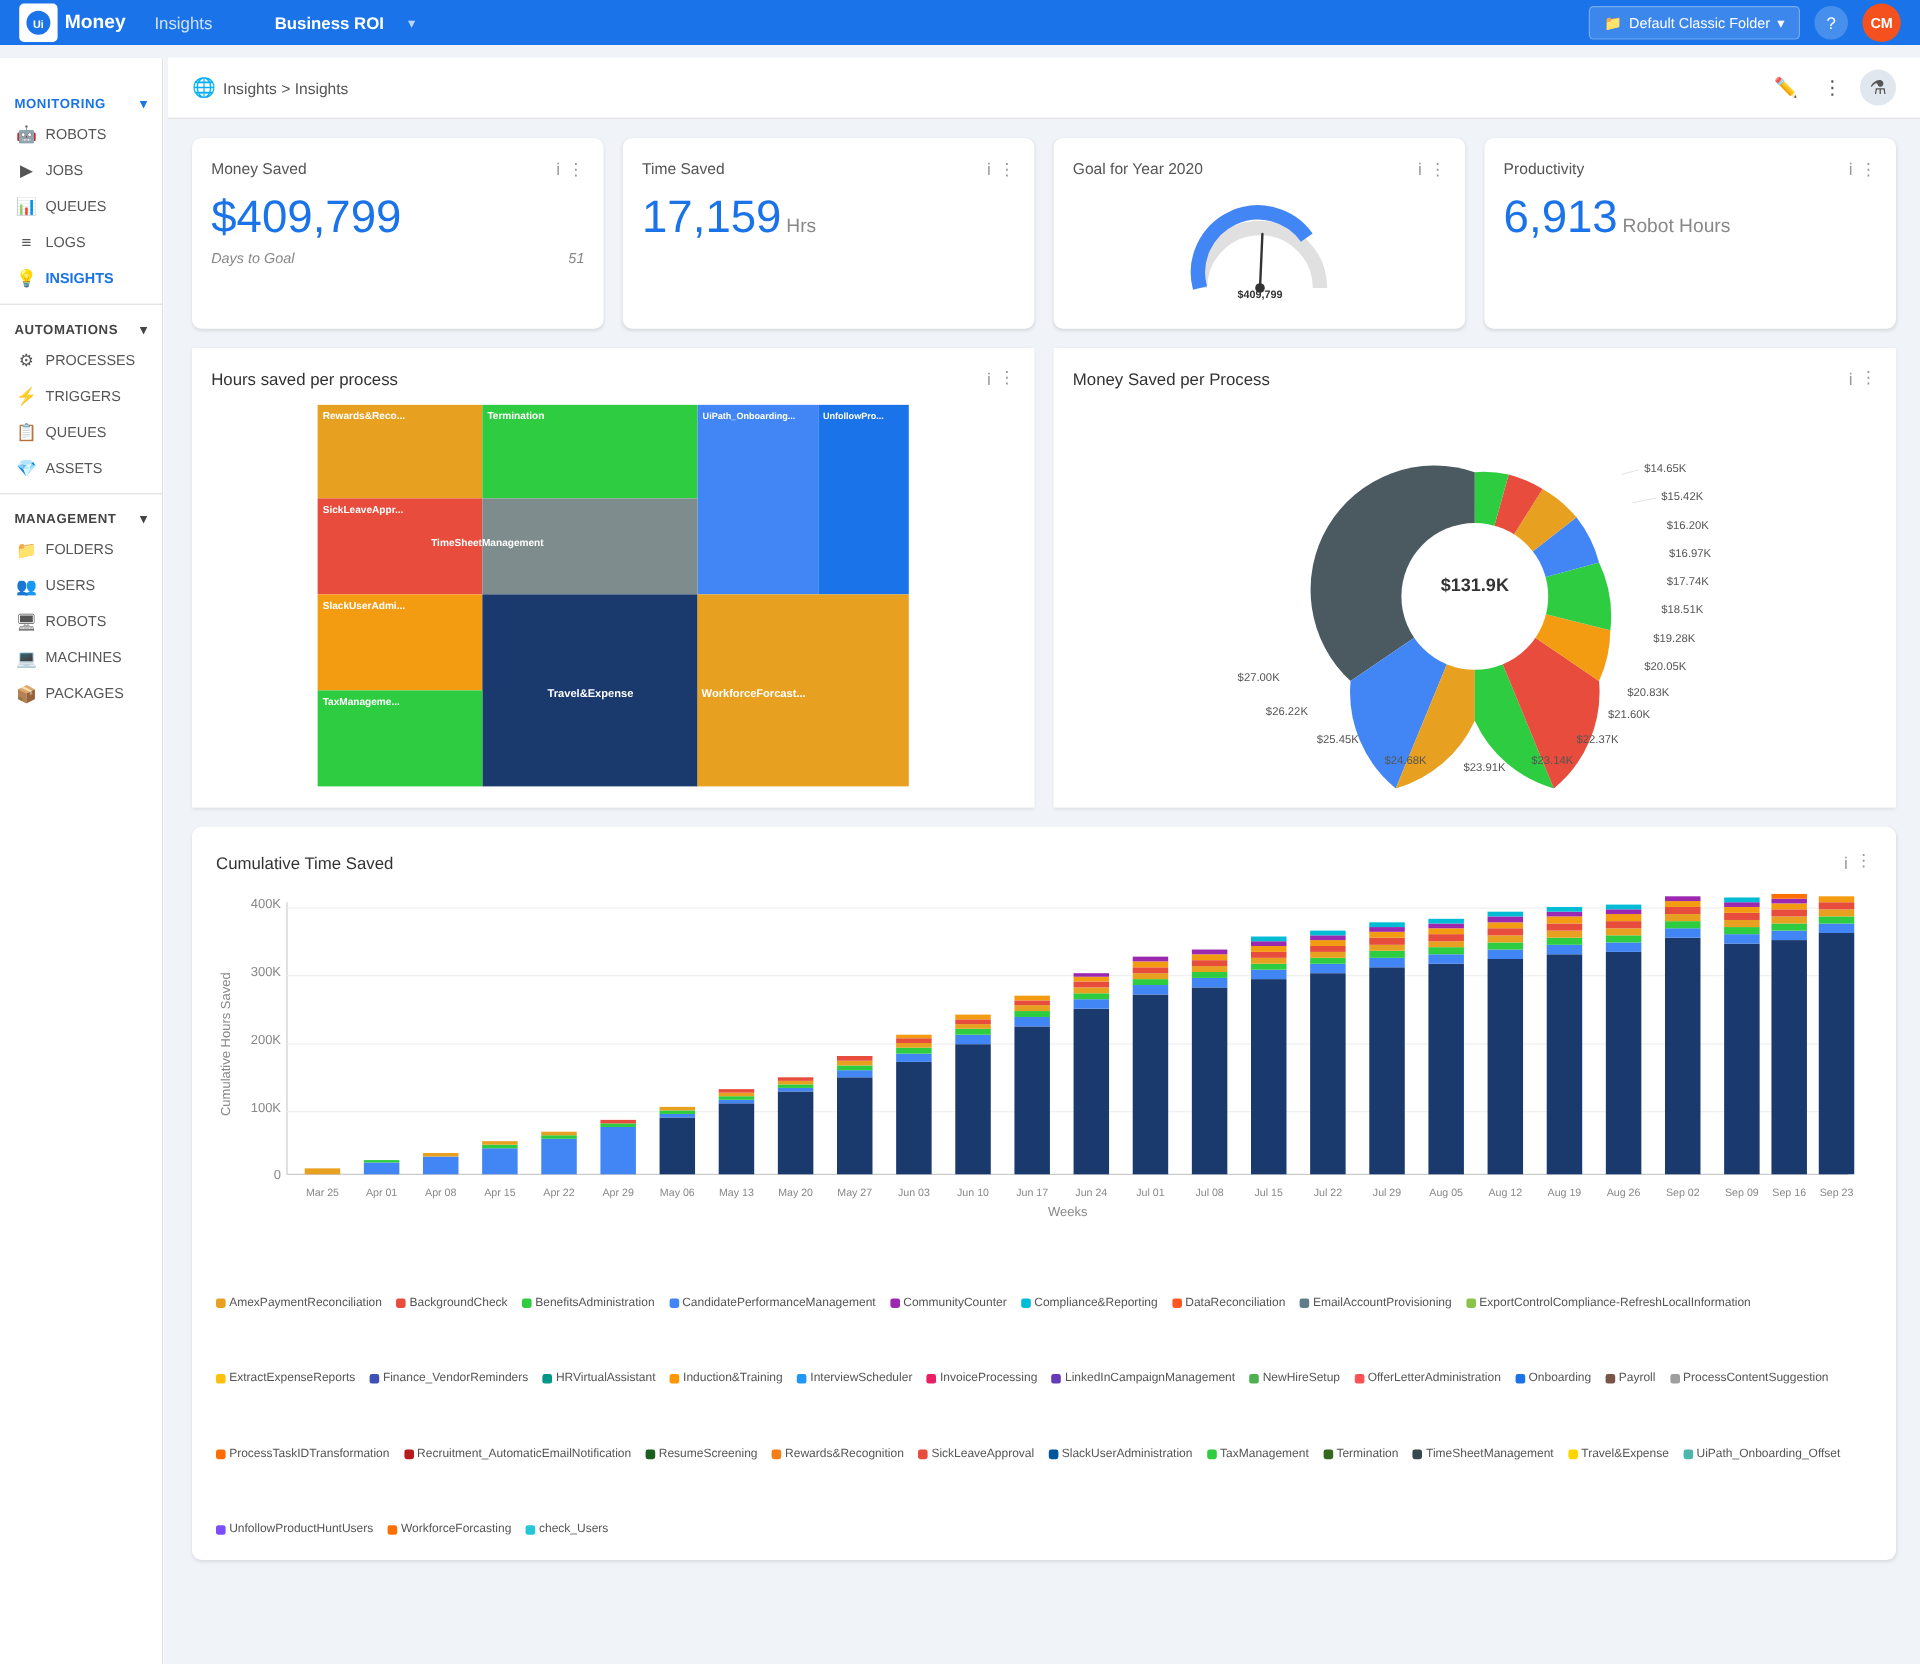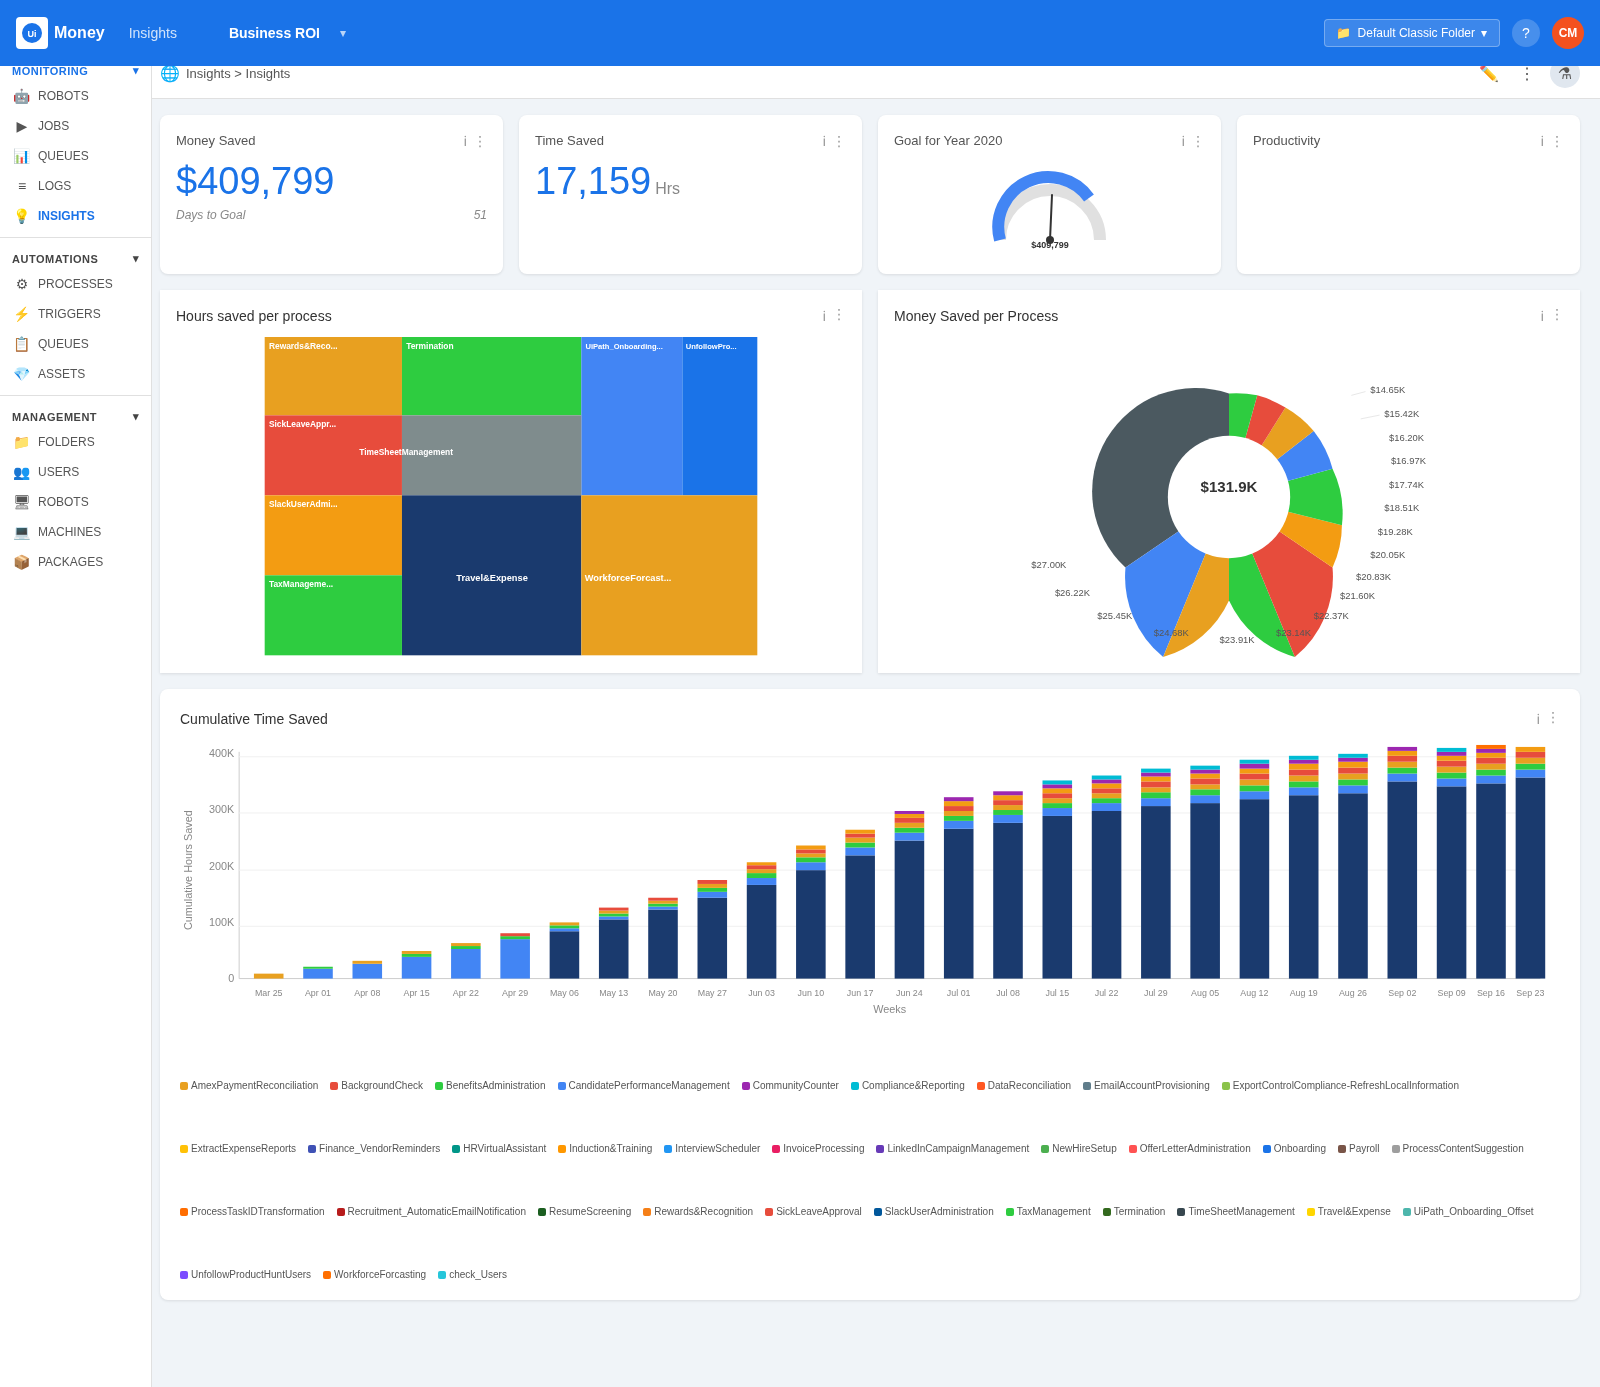--- a/index.html
+++ b/index.html
@@ -1,21 +1,21 @@
 <!DOCTYPE html>
 <html><head>
   <meta charset="utf-8">
   <style>
     * { box-sizing: border-box; margin: 0; padding: 0; }
     body { font-family: 'Segoe UI', Arial, sans-serif; background: #f0f4f8; font-size: 13px; }
 
     
     .top-nav {
       background: #1a73e8;
-      height: 66px;
+      height: 37px;
       display: flex;
       align-items: center;
       padding: 0 16px;
       color: white;
       position: fixed;
       top: 0; left: 0; right: 0;
       z-index: 100;
     }
     .top-nav .logo {
       display: flex;
@@ -66,26 +66,26 @@
       background: #f4511e;
       display: flex; align-items: center; justify-content: center;
       color: white; font-weight: bold; font-size: 12px;
       cursor: pointer;
     }
 
     
     .sidebar {
       position: fixed;
       top: 48px; left: 0; bottom: 0;
-      width: 152px;
+      width: 136px;
       background: white;
       border-right: 1px solid #e0e0e0;
       overflow-y: auto;
       z-index: 99;
-      padding: 8px 0;
+      padding: 24px 0;
     }
     .sidebar-section-header {
       display: flex; align-items: center; justify-content: space-between;
       padding: 8px 12px 4px;
       font-size: 11px;
       font-weight: 700;
       color: #444;
       letter-spacing: 0.5px;
       cursor: pointer;
     }
@@ -419,20 +419,24 @@
         </div>
       </div>
 
       <div class="metric-card">
         <div class="metric-card-header">
           <span class="metric-card-title">Productivity</span>
           <div class="metric-card-actions">
             <span class="info-icon">ℹ</span>
             <span class="more-icon">⋮</span>
           </div>
+        </div>
+        <div style="display:flex;align-items:baseline;gap:4px;">
+          <div class="metric-card-value" style="font-size:38px;font-weight:300;color:#1a73e8;">6,913</div>
+          <span class="unit" style="font-size:16px;color:#888;">Robot Hours</span>
         </div>
       </div>
     </div>
 
     <div class="charts-row">
 
       <div class="chart-card">
         <div class="chart-card-header">
           <span class="chart-card-title">Hours saved per process</span>
           <div style="display:flex;gap:6px;">

